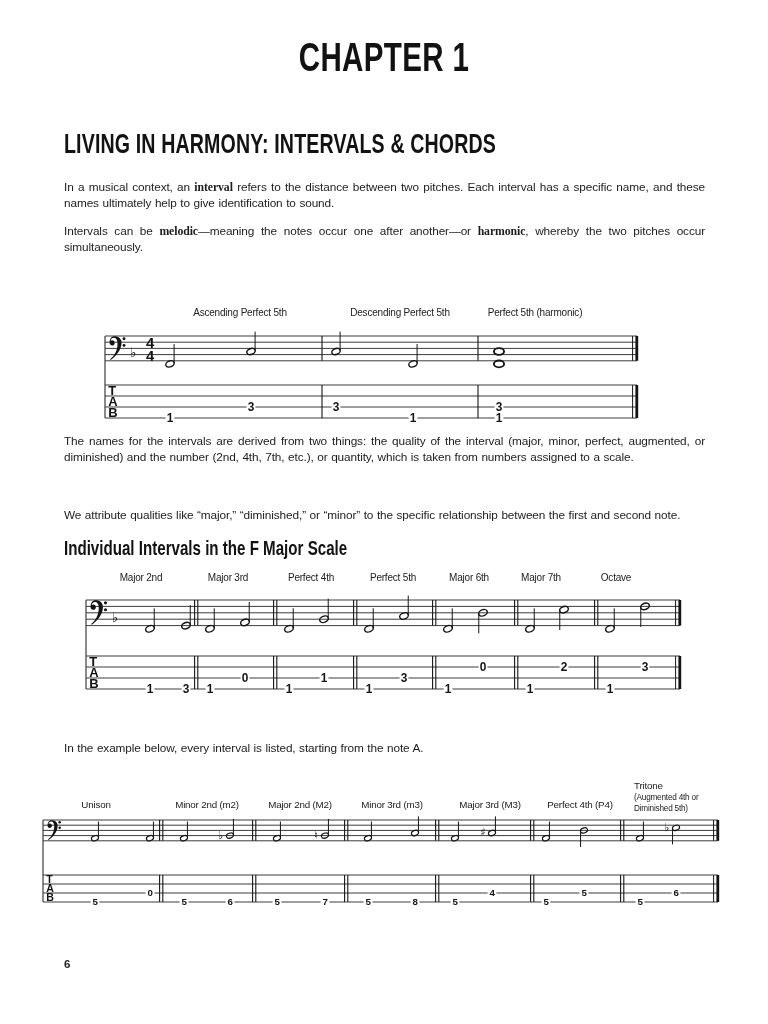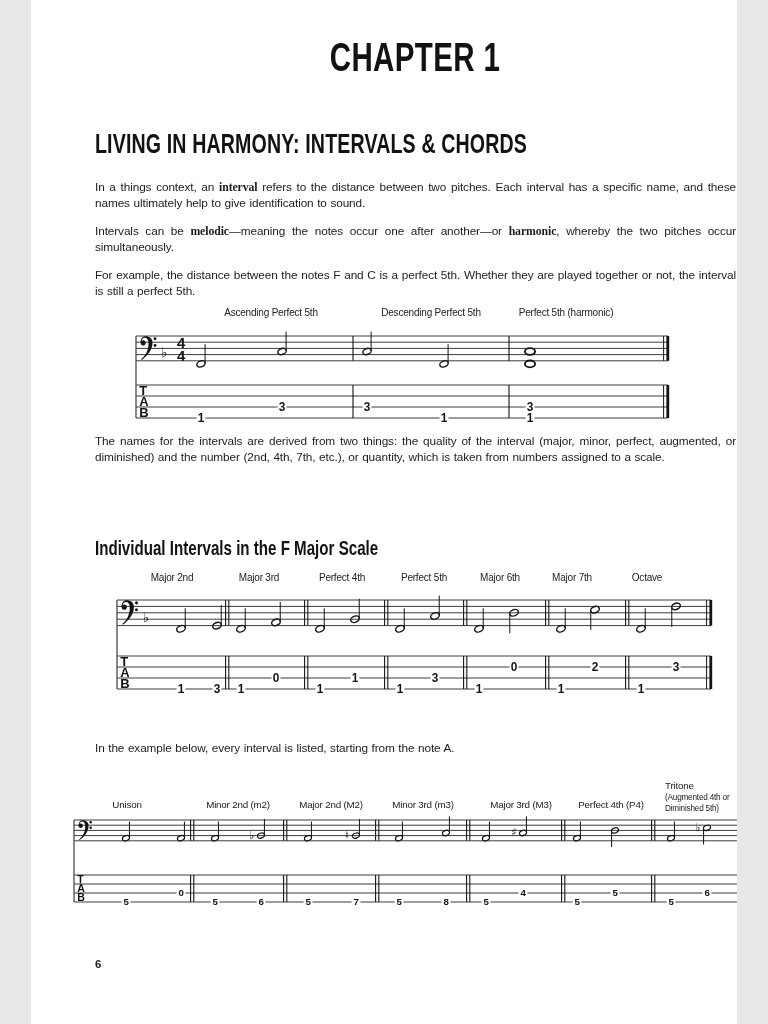--- a/index.html
+++ b/index.html
@@ -1,17 +1,17 @@
 <!DOCTYPE html>
 <html><head>
 <meta charset="utf-8">
 <style>
   html,body { margin:0; padding:0; background:#e8e8e8; }
   .page {
-    position:relative; width:706px; height:1024px; margin:0 auto;
+    position:relative; width:768px; height:1024px; margin:0 auto;
     background:#ffffff; overflow:hidden;
     font-family:"Liberation Sans", sans-serif; color:#161616;
   }
   .chapter-title {
     position:absolute; top:34px; left:0; width:768px; margin:0;
     font-size:41px; font-weight:700; text-align:center;
     transform:scaleX(0.72); transform-origin:50% 0;
     letter-spacing:0.5px; white-space:nowrap; color:#121212;
   }
   .section-title {
@@ -37,25 +37,25 @@
   }
   .music-layer { position:absolute; left:0; top:0; pointer-events:none; }
 </style>
 </head>
 <body>
 
 <div class="page" data-name="book-page">
   <h1 class="chapter-title" data-name="chapter-title">CHAPTER 1</h1>
   <h2 class="section-title" data-name="section-title">LIVING IN HARMONY: INTERVALS &amp; CHORDS</h2>
 
-  <p class="body-text" style="top:179px" data-name="paragraph-interval-definition"><span data-name="text-run">In a things context, an </span><span data-name="bold-term" style="font-weight: 700;">interval</span><span data-name="text-run"> refers to the distance between two pitches. Each interval has a specific name, and these names ultimately help to give identification to sound.</span></p>
+  <p class="body-text" style="top:179px" data-name="paragraph-interval-definition"><span data-name="text-run">In a musical context, an </span><span data-name="bold-term" style="font-weight: 700;">interval</span><span data-name="text-run"> refers to the distance between two pitches. Each interval has a specific name, and these names ultimately help to give identification to sound.</span></p>
   <p class="body-text" style="top:223px" data-name="paragraph-melodic-harmonic"><span data-name="text-run">Intervals can be </span><span data-name="bold-term" style="font-weight: 700;">melodic</span><span data-name="text-run">—meaning the notes occur one after another—or </span><span data-name="bold-term" style="font-weight: 700;">harmonic</span><span data-name="text-run">, whereby the two pitches occur simultaneously.</span></p>
-  <p class="body-text" style="top:267px" data-name="paragraph-perfect-5th-example"><span data-name="text-run">For example, the distance between the notes F and C is a perfect 5th. Whether they are played together or not, the interval is still a perfect 5th.</span></p>
 
   <p class="body-text" style="top:433px" data-name="paragraph-interval-names"><span data-name="text-run">The names for the intervals are derived from two things: the quality of the interval (major, minor, perfect, augmented, or diminished) and the number (2nd, 4th, 7th, etc.), or quantity, which is taken from numbers assigned to a scale.</span></p>
+  <p class="body-text" style="top:507px" data-name="paragraph-qualities"><span data-name="text-run">We attribute qualities like “major,” “diminished,” or “minor” to the specific relationship between the first and second note.</span></p>
 
   <h3 class="subsection-title" data-name="subsection-title">Individual Intervals in the F Major Scale</h3>
 
   <p class="body-text" style="top:740px" data-name="paragraph-starting-from-a"><span data-name="text-run">In the example below, every interval is listed, starting from the note A.</span></p>
 
   <div class="page-number" data-name="page-number">6</div>
 
   <svg id="music" class="music-layer" width="768" height="1024" viewBox="0 0 768 1024" data-name="music-notation-layer">
       <g data-name="music-example-perfect-5th-examples">
         <line x1="105" y1="336" x2="637" y2="336" stroke="#3d3d3d" stroke-width="1" data-name="staff-line"></line>

